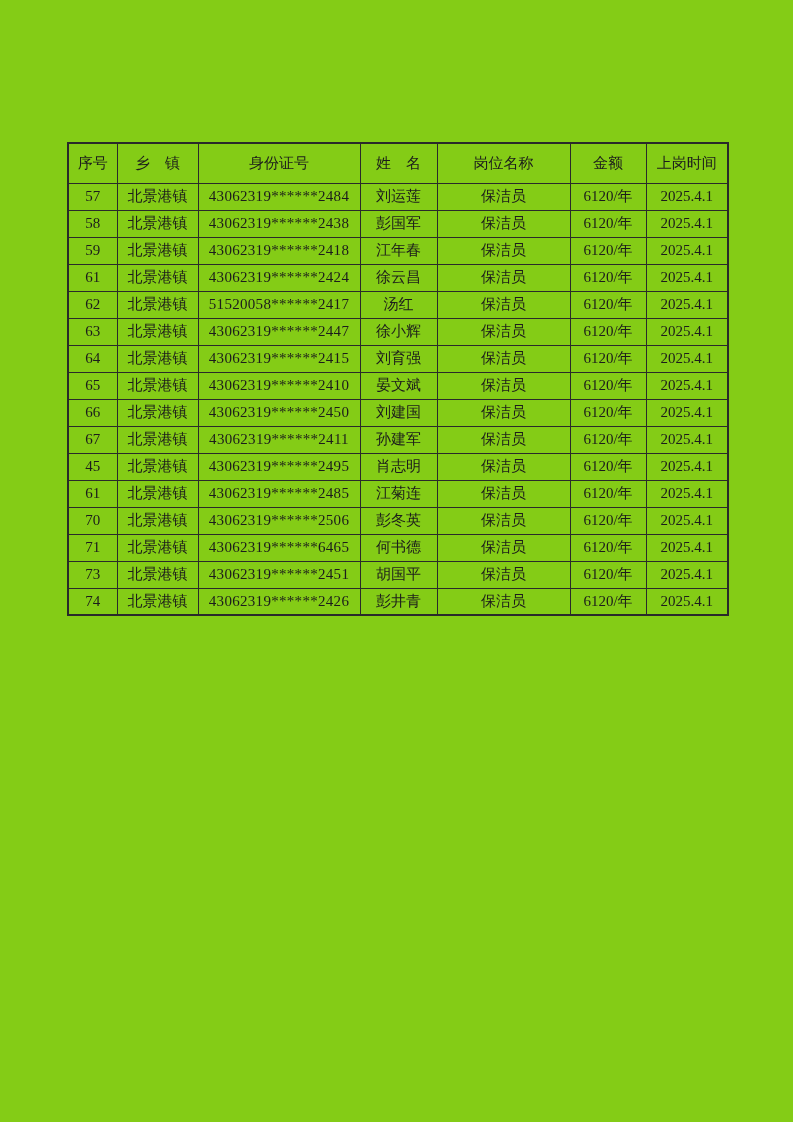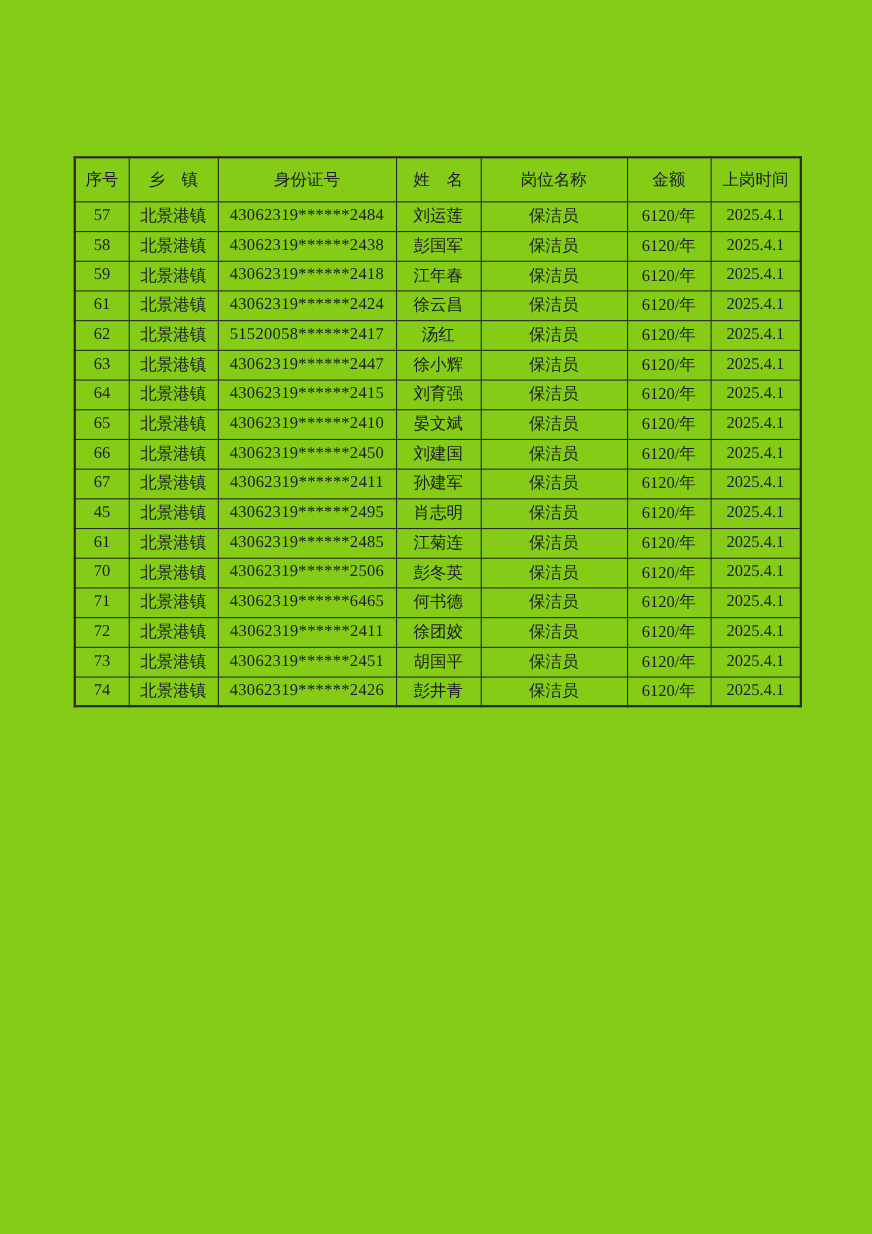--- a/index.html
+++ b/index.html
@@ -207,29 +207,20 @@
   <tr>
     <td data-field="no">71</td>
     <td data-field="town">北景港镇</td>
     <td data-field="id_number">43062319******6465</td>
     <td data-field="name">何书德</td>
     <td data-field="position">保洁员</td>
     <td data-field="amount">6120/年</td>
     <td data-field="start_date">2025.4.1</td>
   </tr>
 
-  <tr>
-    <td data-field="no">72</td>
-    <td data-field="town">北景港镇</td>
-    <td data-field="id_number">43062319******2411</td>
-    <td data-field="name">徐团姣</td>
-    <td data-field="position">保洁员</td>
-    <td data-field="amount">6120/年</td>
-    <td data-field="start_date">2025.4.1</td>
-  </tr>
 
   <tr>
     <td data-field="no">73</td>
     <td data-field="town">北景港镇</td>
     <td data-field="id_number">43062319******2451</td>
     <td data-field="name">胡国平</td>
     <td data-field="position">保洁员</td>
     <td data-field="amount">6120/年</td>
     <td data-field="start_date">2025.4.1</td>
   </tr>

